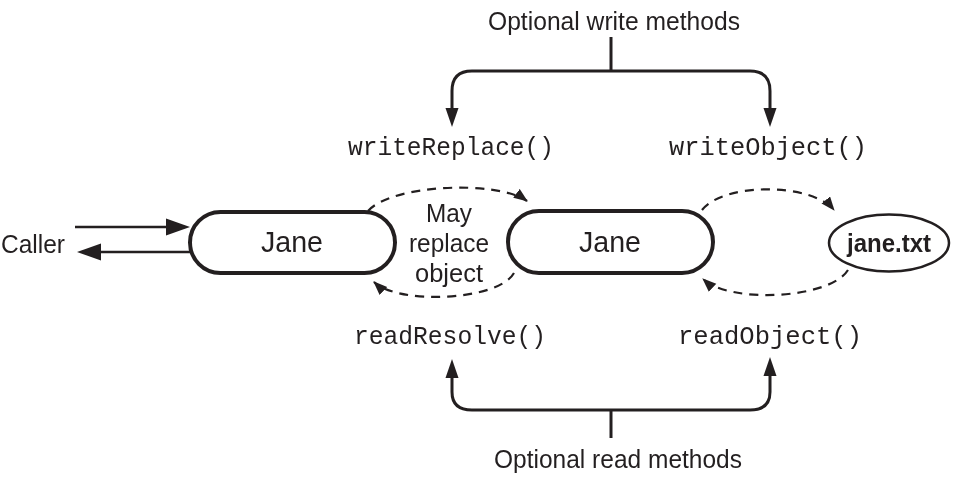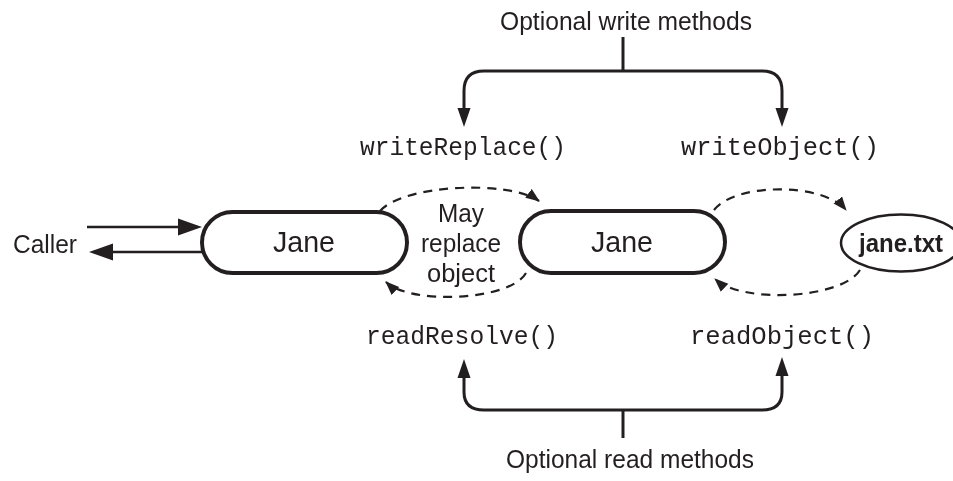--- a/index.html
+++ b/index.html
@@ -2,21 +2,21 @@
 <html style="--ink: #231f20; --bg: #ffffff;"><head>
 <meta charset="utf-8">
 <style>
   :root { --ink: #231f20; --bg: #ffffff; }
   * { margin: 0; padding: 0; box-sizing: border-box; }
   html, body { background: var(--bg); }
   body {
     width: 953px; height: 481px; overflow: hidden;
     font-family: "Liberation Sans", sans-serif;
   }
-  .diagram-wrap { width: 953px; height: 481px; padding-left: 12px; }
+  .diagram-wrap { width: 953px; height: 481px; }
   svg text {
     fill: var(--ink);
     stroke: none;
     font-family: "Liberation Sans", sans-serif;
   }
   svg text.mono {
     font-family: "Liberation Mono", "DejaVu Sans Mono", monospace;
   }
   .stroked  { stroke: var(--ink); fill: none; }
   .filled   { fill: var(--ink); stroke: none; }

